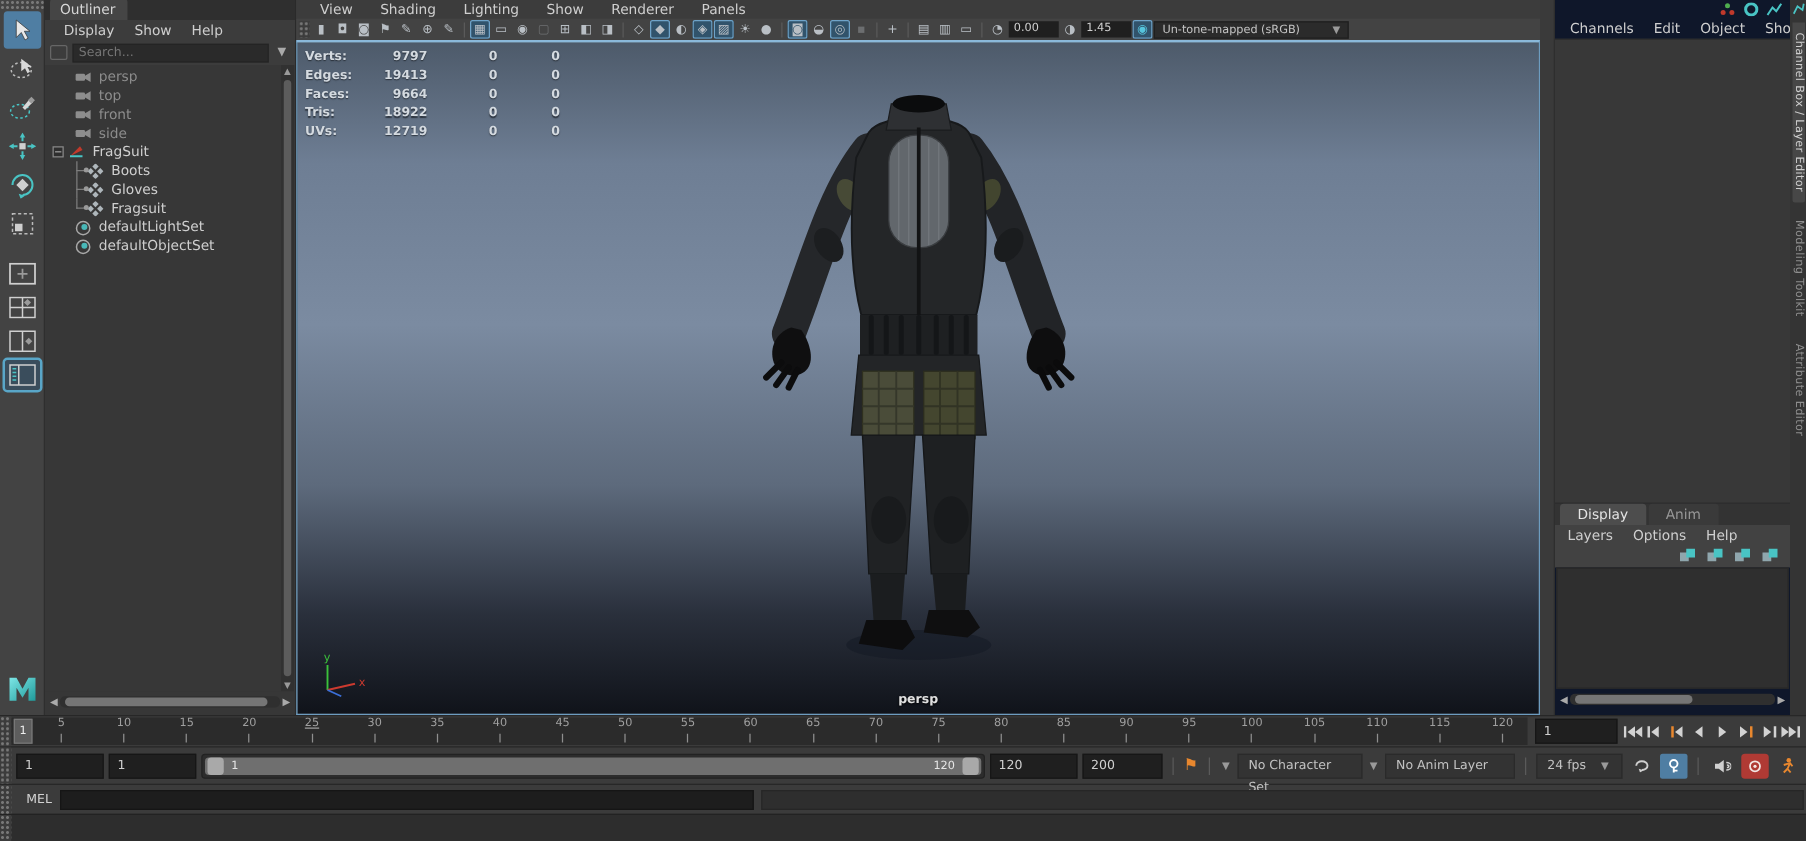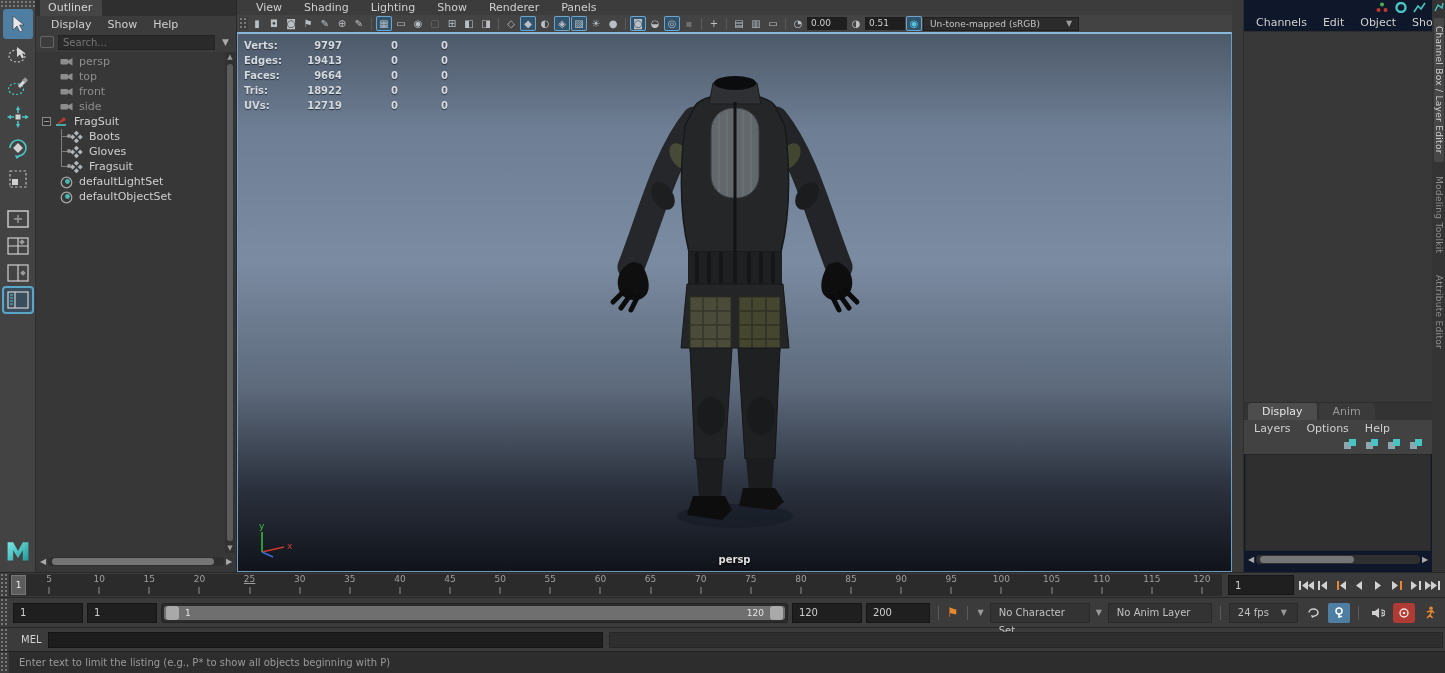--- a/index.html
+++ b/index.html
@@ -410,21 +410,21 @@
         <div class="vp-sep"></div>
         <span class="vp-icon">+</span>
         <div class="vp-sep"></div>
         <span class="vp-icon">▤</span>
         <span class="vp-icon">▥</span>
         <span class="vp-icon">▭</span>
         <div class="vp-sep"></div>
         <span class="vp-icon">◔</span>
         <div class="vp-field">0.00</div>
         <span class="vp-icon">◑</span>
-        <div class="vp-field">0.51</div>
+        <div class="vp-field">1.45</div>
         <span class="vp-icon blue active">◉</span>
         <div class="vp-dd">
           <span>Un-tone-mapped (sRGB)</span>
           <span class="dd-arrow">▼</span>
         </div>
       </div>
     <div class="vp-canvas">
       <div class="hud" id="hud">
           <div class="hud-row">
             <span>Verts:</span>
@@ -755,14 +755,13 @@
 
 <div class="cmd-row">
   <div class="grip-v" style="align-self:stretch"></div>
   <span class="cmd-label">MEL</span>
   <div class="cmd-input"></div>
   <div class="cmd-result"></div>
 </div>
 
 <div class="help-row">
   <div class="grip-v" style="align-self:stretch"></div>
-  <span class="help-text">Enter text to limit the listing (e.g., P* to show all objects beginning with P)</span>
 </div>
 
 </body></html>

